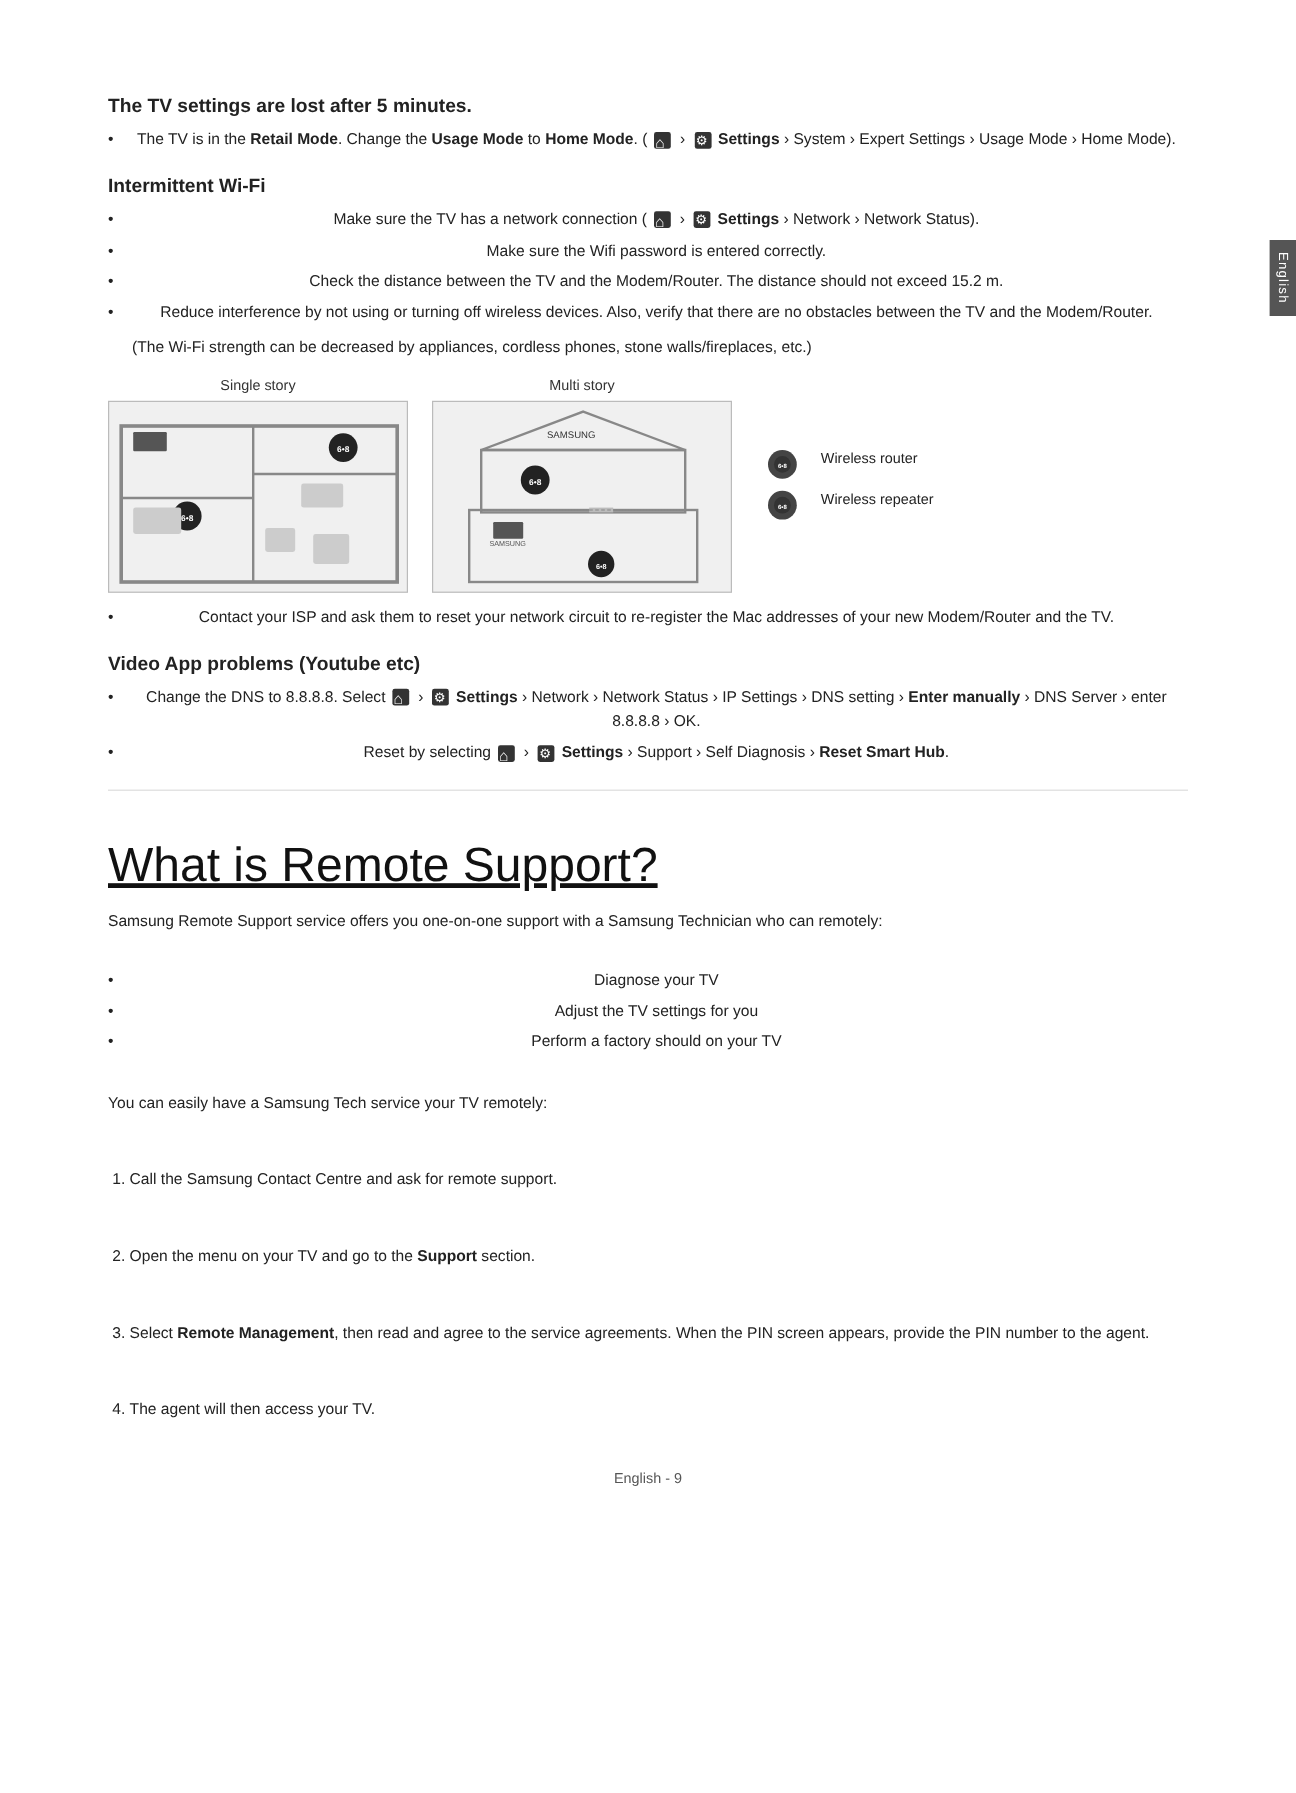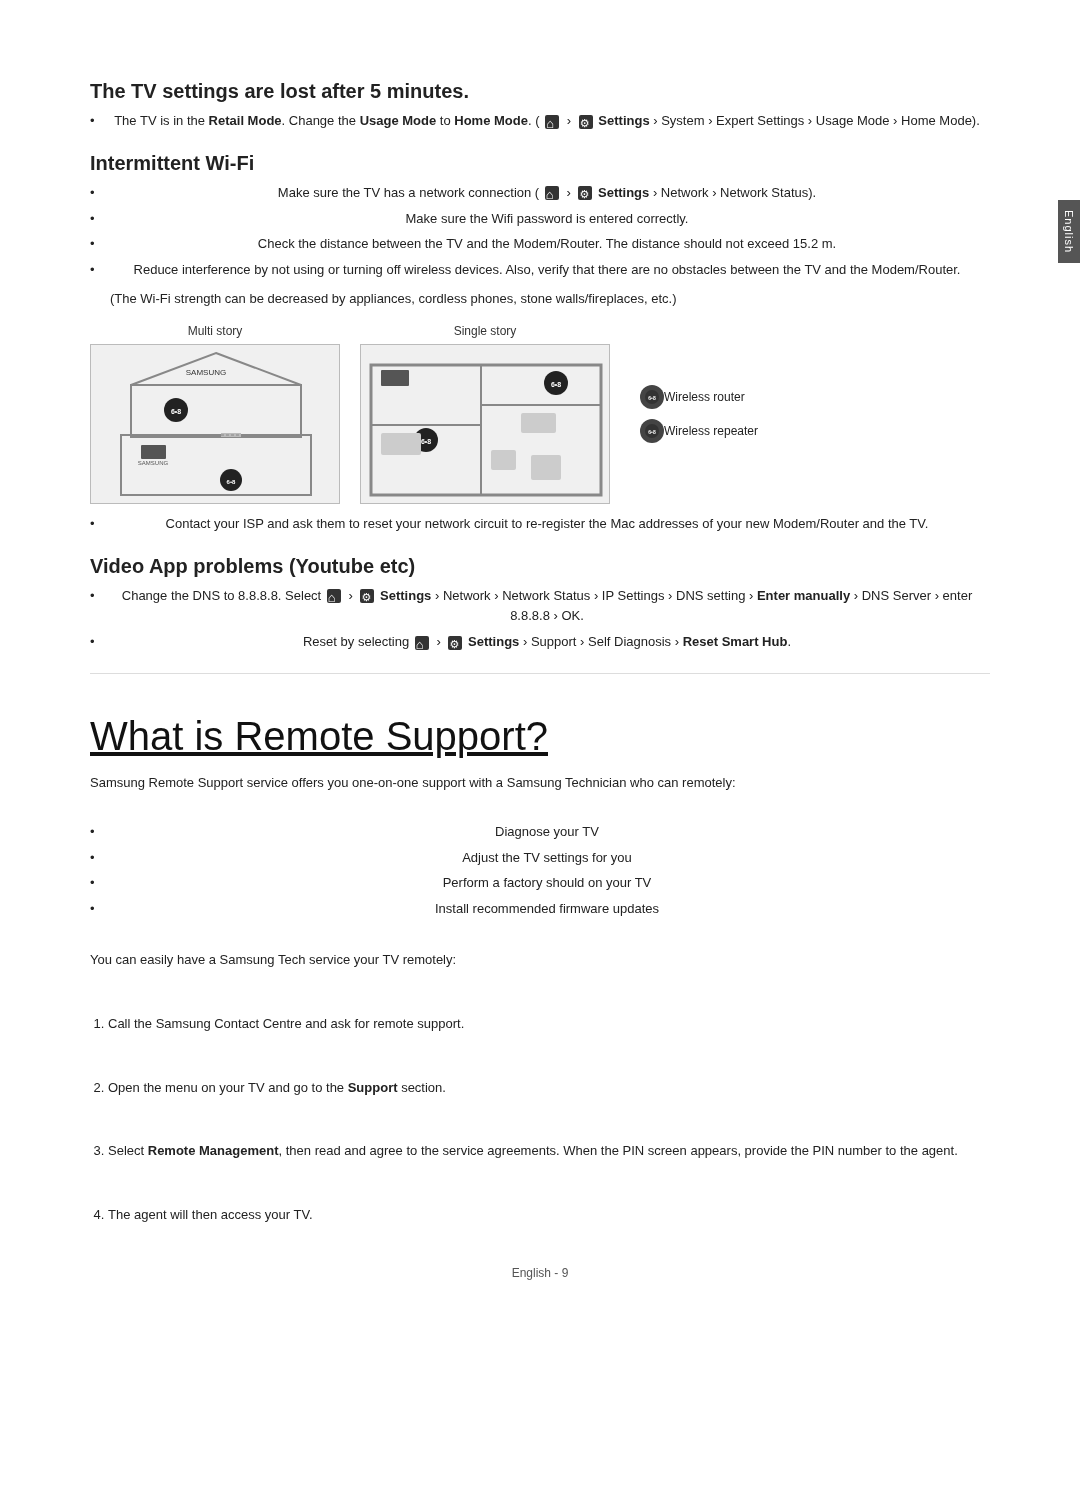--- a/index.html
+++ b/index.html
@@ -66,21 +66,21 @@
     ol {
       padding-left: 18px;
       margin-bottom: 8px;
     }
     ol li {
       margin-bottom: 8px;
       margin-top: 43px;
     }
     .bold { font-weight: bold; }
     .section-sub-title {
-      font-size: 20px;
+      font-size: 16px;
       font-weight: bold;
       margin-bottom: 8px;
       margin-top: 20px;
     }
     .home-icon {
       display: inline-block;
       width: 14px;
       height: 14px;
       background: #333;
       border-radius: 2px;
@@ -127,22 +127,22 @@
     .legend-box {
       display: flex;
       flex-direction: column;
       justify-content: center;
       gap: 10px;
       padding: 10px 10px;
       align-self: center;
     }
     .legend-item {
       display: flex;
-      align-items: center;
-      gap: 0;
+      align-items: flex-start;
+      gap: 20px;
       font-size: 12px;
     }
     .legend-icon {
       width: 24px;
       height: 24px;
       border-radius: 50%;
       background: #333;
       display: flex;
       align-items: center;
       justify-content: center;
@@ -217,51 +217,20 @@
       </li>
       <li>Make sure the Wifi password is entered correctly.</li>
       <li>Check the distance between the TV and the Modem/Router. The distance should not exceed 15.2 m.</li>
       <li>Reduce interference by not using or turning off wireless devices. Also, verify that there are no obstacles between the TV and the Modem/Router.</li>
     </ul>
     <p style="padding-left:20px; margin-bottom:12px;">(The Wi-Fi strength can be decreased by appliances, cordless phones, stone walls/fireplaces, etc.)</p>
 
     <div class="diagrams-row">
 
       <div class="diagram-col">
-        <div class="diagram-label">Multi story</div>
-        <div style="width:250px; height:160px; border:1px solid #bbb; background:#f0f0f0; position:relative; overflow:hidden;">
-          <svg width="250" height="160" viewBox="0 0 250 160" xmlns="http://www.w3.org/2000/svg">
-
-            <rect x="30" y="90" width="190" height="60" fill="none" stroke="#888" stroke-width="2"></rect>
-
-            <rect x="40" y="40" width="170" height="52" fill="none" stroke="#888" stroke-width="2"></rect>
-
-            <polygon points="125,8 210,40 40,40" fill="none" stroke="#888" stroke-width="2"></polygon>
-
-            <line x1="140" y1="90" x2="140" y2="92" stroke="#888" stroke-width="1"></line>
-            <rect x="130" y="88" width="20" height="4" fill="#bbb"></rect>
-
-            <text x="115" y="30" text-anchor="middle" fill="#333" font-size="8">SAMSUNG</text>
-
-            <circle cx="85" cy="65" r="12" fill="#222"></circle>
-            <text x="85" y="69" text-anchor="middle" fill="#fff" font-size="7" font-weight="bold">6•8</text>
-
-            <rect x="50" y="100" width="25" height="14" fill="#555" rx="1"></rect>
-
-            <text x="62" y="120" text-anchor="middle" fill="#555" font-size="6">SAMSUNG</text>
-
-            <circle cx="140" cy="135" r="11" fill="#222"></circle>
-            <text x="140" y="139" text-anchor="middle" fill="#fff" font-size="6" font-weight="bold">6•8</text>
-
-            <line x1="30" y1="90" x2="220" y2="90" stroke="#888" stroke-width="1" stroke-dasharray="3,2"></line>
-          </svg>
-        </div>
-      </div>
-
-      <div class="diagram-col">
         <div class="diagram-label">Single story</div>
         <div style="width:250px; height:160px; border:1px solid #bbb; background:#f0f0f0; position:relative; overflow:hidden;">
           <svg width="250" height="160" viewBox="0 0 250 160" xmlns="http://www.w3.org/2000/svg">
 
             <rect x="10" y="20" width="230" height="130" fill="none" stroke="#888" stroke-width="3"></rect>
 
             <line x1="120" y1="20" x2="120" y2="100" stroke="#888" stroke-width="2"></line>
             <line x1="10" y1="80" x2="120" y2="80" stroke="#888" stroke-width="2"></line>
             <line x1="120" y1="60" x2="240" y2="60" stroke="#888" stroke-width="2"></line>
 
@@ -272,20 +241,51 @@
             <circle cx="195" cy="38" r="12" fill="#222"></circle>
             <text x="195" y="42" text-anchor="middle" fill="#fff" font-size="7" font-weight="bold">6•8</text>
 
             <circle cx="65" cy="95" r="12" fill="#222"></circle>
             <text x="65" y="99" text-anchor="middle" fill="#fff" font-size="7" font-weight="bold">6•8</text>
 
             <rect x="20" y="88" width="40" height="22" fill="#ccc" rx="2"></rect>
             <rect x="160" y="68" width="35" height="20" fill="#ccc" rx="2"></rect>
             <rect x="170" y="110" width="30" height="25" fill="#ccc" rx="2"></rect>
             <rect x="130" y="105" width="25" height="20" fill="#ccc" rx="2"></rect>
+          </svg>
+        </div>
+      </div>
+
+      <div class="diagram-col">
+        <div class="diagram-label">Multi story</div>
+        <div style="width:250px; height:160px; border:1px solid #bbb; background:#f0f0f0; position:relative; overflow:hidden;">
+          <svg width="250" height="160" viewBox="0 0 250 160" xmlns="http://www.w3.org/2000/svg">
+
+            <rect x="30" y="90" width="190" height="60" fill="none" stroke="#888" stroke-width="2"></rect>
+
+            <rect x="40" y="40" width="170" height="52" fill="none" stroke="#888" stroke-width="2"></rect>
+
+            <polygon points="125,8 210,40 40,40" fill="none" stroke="#888" stroke-width="2"></polygon>
+
+            <line x1="140" y1="90" x2="140" y2="92" stroke="#888" stroke-width="1"></line>
+            <rect x="130" y="88" width="20" height="4" fill="#bbb"></rect>
+
+            <text x="115" y="30" text-anchor="middle" fill="#333" font-size="8">SAMSUNG</text>
+
+            <circle cx="85" cy="65" r="12" fill="#222"></circle>
+            <text x="85" y="69" text-anchor="middle" fill="#fff" font-size="7" font-weight="bold">6•8</text>
+
+            <rect x="50" y="100" width="25" height="14" fill="#555" rx="1"></rect>
+
+            <text x="62" y="120" text-anchor="middle" fill="#555" font-size="6">SAMSUNG</text>
+
+            <circle cx="140" cy="135" r="11" fill="#222"></circle>
+            <text x="140" y="139" text-anchor="middle" fill="#fff" font-size="6" font-weight="bold">6•8</text>
+
+            <line x1="30" y1="90" x2="220" y2="90" stroke="#888" stroke-width="1" stroke-dasharray="3,2"></line>
           </svg>
         </div>
       </div>
 
       <div class="legend-box">
         <div class="legend-item">
           <div class="legend-icon router">
             <svg width="16" height="16" viewBox="0 0 16 16">
               <circle cx="8" cy="8" r="7" fill="#333"></circle>
               <text x="8" y="11" text-anchor="middle" fill="#fff" font-size="5" font-weight="bold">6•8</text>
@@ -332,21 +332,20 @@
 
   <hr class="divider">
 
   <div>
     <h1 class="main-title">What is Remote Support?</h1>
     <p style="margin-bottom:28px;">Samsung Remote Support service offers you one-on-one support with a Samsung Technician who can remotely:</p>
     <ul>
       <li>Diagnose your TV</li>
       <li>Adjust the TV settings for you</li>
       <li>Perform a factory should on your TV</li>
-      <li>Install recommended firmware updates</li>
     </ul>
   </div>
 
   <div style="margin-top:30px;">
     <p style="margin-bottom:10px;">You can easily have a Samsung Tech service your TV remotely:</p>
     <ol>
       <li>Call the Samsung Contact Centre and ask for remote support.</li>
       <li>Open the menu on your TV and go to the <span class="bold">Support</span> section.</li>
       <li>Select <span class="bold">Remote Management</span>, then read and agree to the service agreements. When the PIN screen appears, provide the PIN number to the agent.</li>
       <li>The agent will then access your TV.</li>

